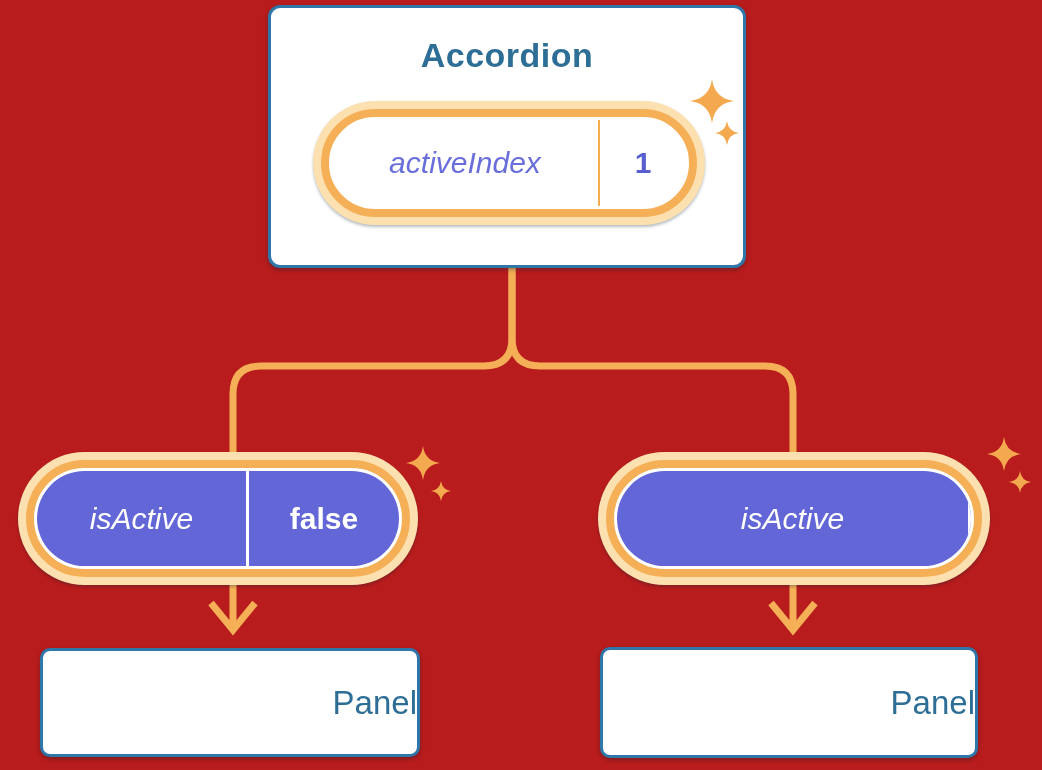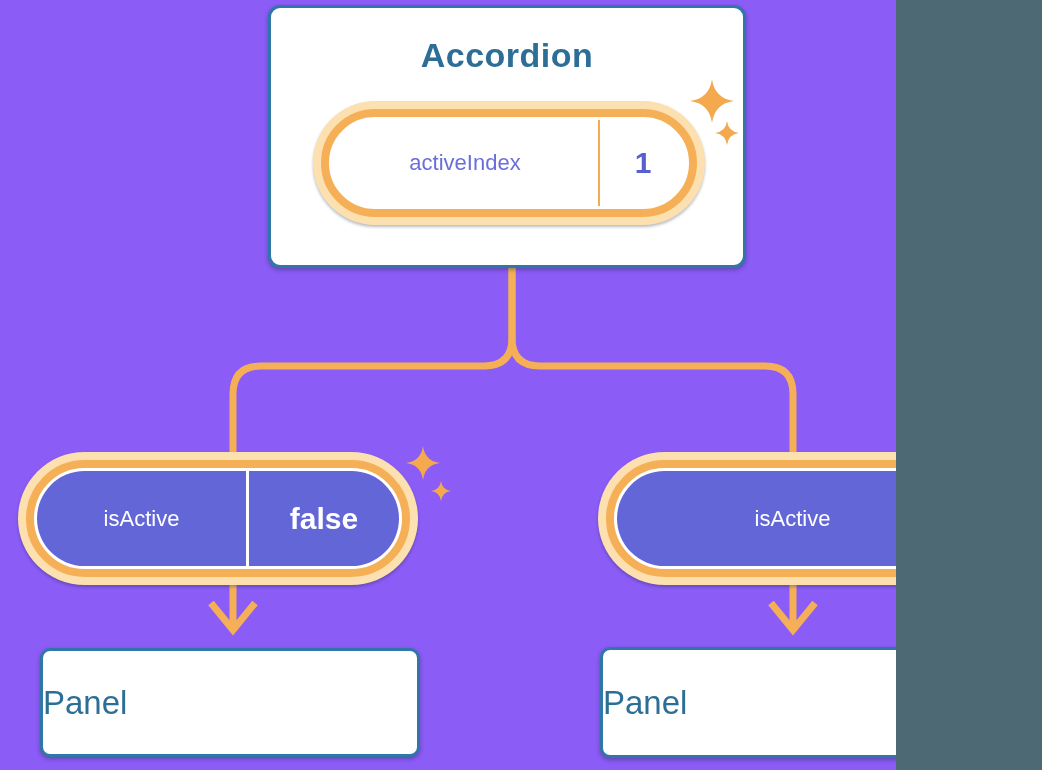--- a/index.html
+++ b/index.html
@@ -1,17 +1,17 @@
 <!DOCTYPE html>
 <html><head>
 <meta charset="utf-8">
 <style>
   html,body { margin:0; padding:0; background:#4D6974; }
   .canvas {
-    position:relative; width:896px; height:770px; background:#8b5cf6;
+    position:relative; width:1042px; height:770px; background:#b91c1c;
     font-family:"Liberation Sans", sans-serif; overflow:hidden;
   }
 
   
   .connectors { position:absolute; left:0; top:0; z-index:1; }
 
   
   .card {
     position:absolute; background:#ffffff; border:3px solid #2F76A9;
     border-radius:12px; box-sizing:border-box; z-index:2;
@@ -37,38 +37,38 @@
     flex:1; border-radius:999px; display:flex; align-items:stretch; overflow:hidden;
   }
   .pill-core.light  { background:#ffffff; }
   .pill-core.purple { background:#6266D6; }
 
   .state-pill { left:42px; top:93px; width:392px; height:124px; position:absolute; }
   .prop-pill-left  { left:18px;  top:452px; width:400px; height:133px; }
   .prop-pill-right { left:598px; top:452px; width:392px; height:133px; }
 
   .cell { display:flex; align-items:center; justify-content:center; }
-  .cell-name  { flex:1; font-size:22px; font-weight:400; }
+  .cell-name  { flex:1; font-size:30px; font-weight:400;font-style:italic; }
   .cell-value { font-size:30px; font-weight:700; }
 
   .light .cell-name  { color:#6A6EDB; }
   .light .cell-value { color:#585FD0; width:86px; }
   .purple .cell-name  { color:#ffffff;text-align:center; }
   .purple .cell-value { color:#ffffff; }
   .prop-pill-left  .cell-value { width:150px; }
   .prop-pill-right .cell-value { width:140px; }
 
   .divider-orange { width:2px; background:#F3AC4F; }
   .divider-white  { width:3px; background:#ffffff; }
 
   
   .panel {
     position:absolute; background:#ffffff; border:3px solid #2F76A9;
     border-radius:10px; box-sizing:border-box; z-index:2;
-    display:flex; align-items:center; justify-content:flex-start;
+    display:flex; align-items:center; justify-content:flex-end;
     font-size:33px; font-weight:500; color:#2D6E96;
     box-shadow:0 2px 4px rgba(12,32,46,0.35);
   }
   .panel-left  { left:40px;  top:648px; width:380px; height:109px; }
   .panel-right { left:600px; top:647px; width:378px; height:111px; }
 
   
   .sparkles { position:absolute; left:0; top:0; z-index:3; pointer-events:none; }
 </style>
 </head>

